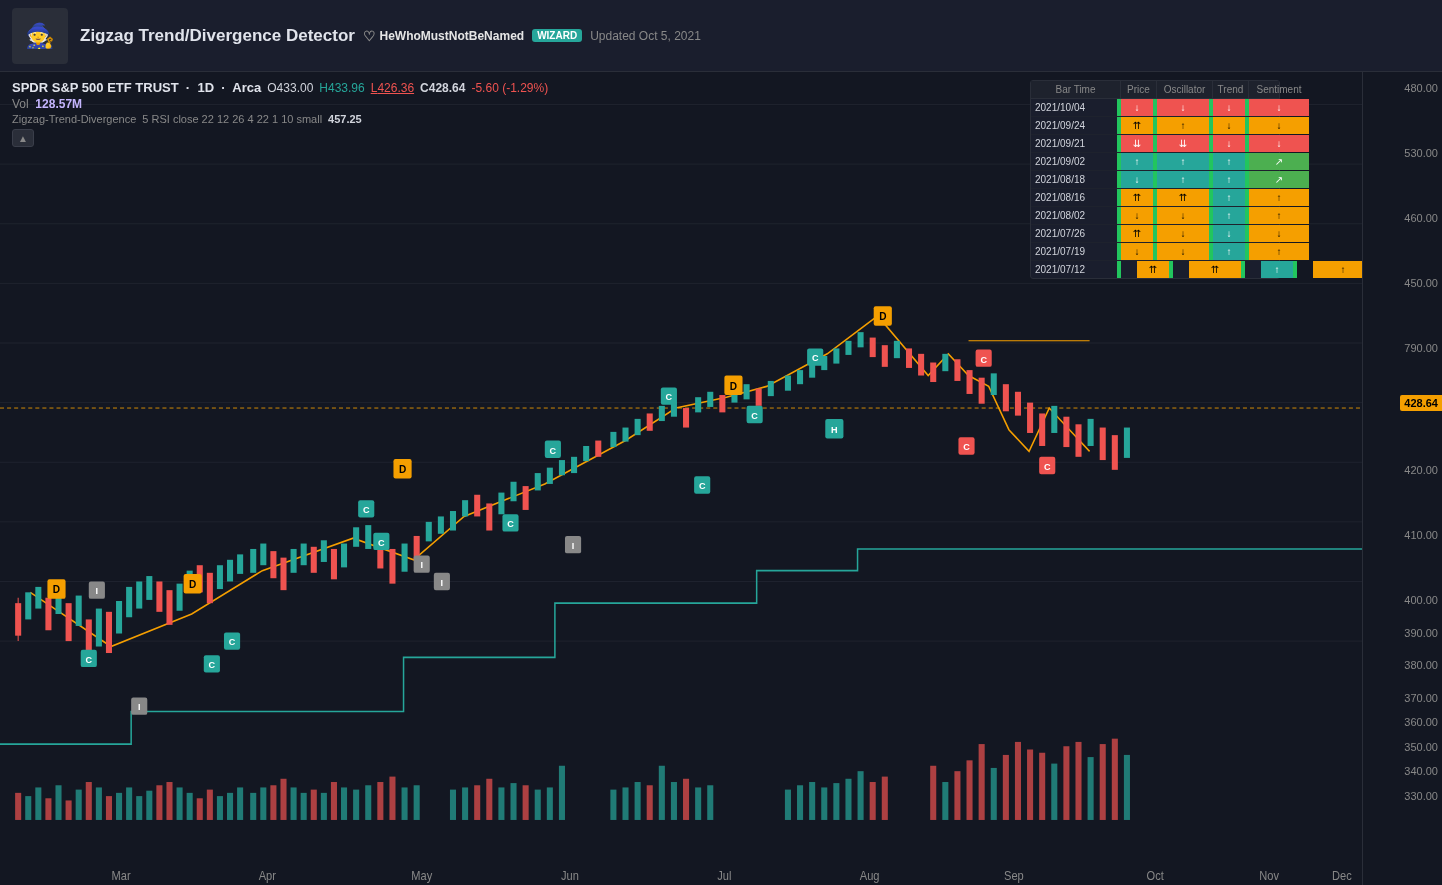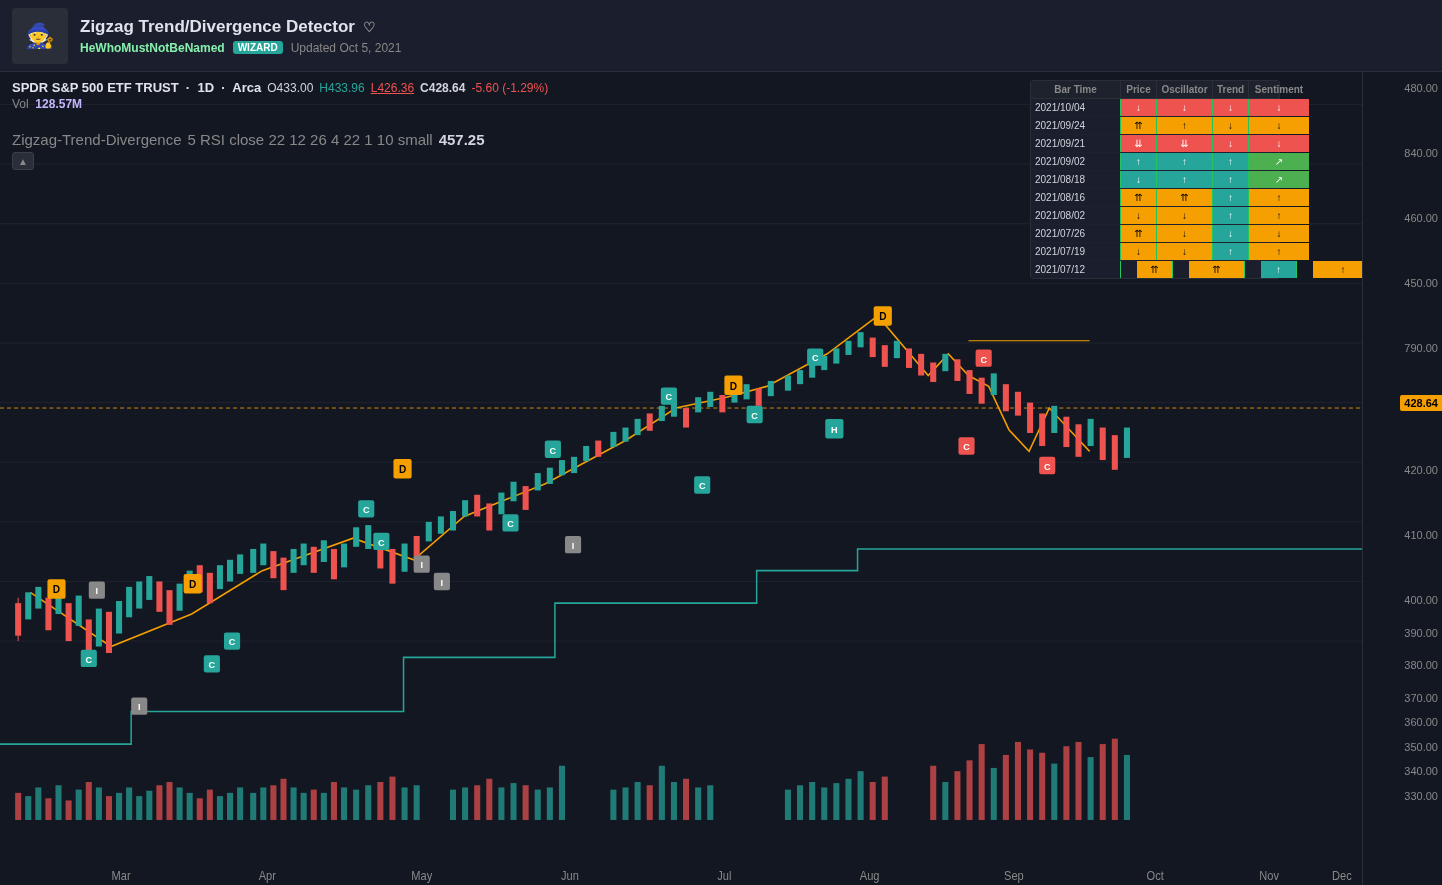--- a/index.html
+++ b/index.html
@@ -27,25 +27,25 @@
       height: 56px;
       border-radius: 4px;
       background: #2a2e39;
       overflow: hidden;
       flex-shrink: 0;
       display: flex;
       align-items: center;
       justify-content: center;
       font-size: 24px;
     }
-    .header-info { display: flex; flex-direction: column; gap: 4px; }
+    .header-info { display: flex; flex-direction: row; gap: 4px; }
     .script-title { font-size: 17px; font-weight: 600; color: #e0e3eb; display: flex; align-items: center; gap: 8px; }
     .heart-icon { color: #888; font-size: 14px; }
     .author-line { display: flex; align-items: center; gap: 8px; font-size: 12px; color: #888; }
-    .author-name { color: #86efac; font-weight: 600; }
+    .author-name { color: #e5e5e5; font-weight: 600; }
     .wizard-badge {
       background: #26a69a;
       color: #fff;
       font-size: 10px;
       font-weight: 700;
       padding: 1px 5px;
       border-radius: 3px;
     }
 
     
@@ -81,21 +81,21 @@
     }
     .ticker-name { font-weight: 700; color: #e0e3eb; }
     .ohlc { display: flex; gap: 6px; font-size: 12px; }
     .o-val { color: #d1d4dc; }
     .h-val { color: #26a69a; }
     .l-val { color: #ef5350; text-decoration: underline; }
     .c-val { color: #d1d4dc; font-weight: 600; }
     .chg-neg { color: #ef5350; }
     .vol-line { font-size: 12px; color: #888; margin-top: 2px; }
     .vol-val { color: #c4b5fd; font-weight: 600; }
-    .indicator-line { font-size: 15px; color: #888; margin-top: 20px; display: flex; align-items: center; gap: 6px; }
+    .indicator-line { font-size: 11px; color: #888; margin-top: 2px; display: flex; align-items: center; gap: 6px; }
     .ind-val { color: #d1d4dc; font-weight: 600; }
     .arrow-btn {
       display: inline-flex;
       align-items: center;
       justify-content: center;
       width: 22px;
       height: 18px;
       background: #2a2e39;
       border: 1px solid #3a3e4a;
       border-radius: 3px;
@@ -158,36 +158,36 @@
     }
     .signal-table-header {
       display: grid;
       grid-template-columns: 90px 36px 56px 36px 60px;
       background: #1e222d;
       border-bottom: 1px solid #2a2e39;
     }
     .sig-th {
       padding: 3px 4px;
       color: #888;
-      font-weight: 700;
+      font-weight: 400;
       font-size: 10px;
       text-align: center;
       border-right: 1px solid #2a2e39;
     }
     .sig-th:last-child { border-right: none; }
     .signal-row {
       display: grid;
       grid-template-columns: 90px 36px 56px 36px 60px;
       border-bottom: 1px solid #1e222d;
     }
     .signal-row:last-child { border-bottom: none; gap: 16px; }
     .sig-td {
       padding: 3px 4px;
       text-align: center;
-      border-right: 1px solid #22c55e;
+      border-right: 4px solid #22c55e;
       font-size: 10px;
       display: flex;
       align-items: center;
       justify-content: center;
     }
     .sig-td:last-child { border-right: none; }
     .sig-date { color: #d1d4dc; font-size: 10px; justify-content: flex-start; padding-left: 4px; }
 
     
     .usd-label {
@@ -651,21 +651,21 @@
         <text x="1258" y="745" text-anchor="middle" fill="#888" font-size="11">Nov</text>
         <text x="1330" y="745" text-anchor="middle" fill="#888" font-size="11">Dec</text>
       </svg>
     </div>
 
   </div>
 
   <div class="right-panel">
     <div class="price-scale">
       <div class="price-label" style="top:2%">480.00</div>
-      <div class="price-label" style="top:10%">840.00</div>
+      <div class="price-label" style="top:10%">530.00</div>
       <div class="price-label" style="top:18%">460.00</div>
       <div class="price-label" style="top:26%">450.00</div>
       <div class="price-label" style="top:34%">790.00</div>
       <div class="price-label" style="top:41%">430.00</div>
       <div class="current-price-badge" style="top:calc(41% - 10px)">428.64</div>
       <div class="price-label" style="top:49%">420.00</div>
       <div class="price-label" style="top:57%">410.00</div>
       <div class="price-label" style="top:65%">400.00</div>
       <div class="price-label" style="top:69%">390.00</div>
       <div class="price-label" style="top:73%">380.00</div>

